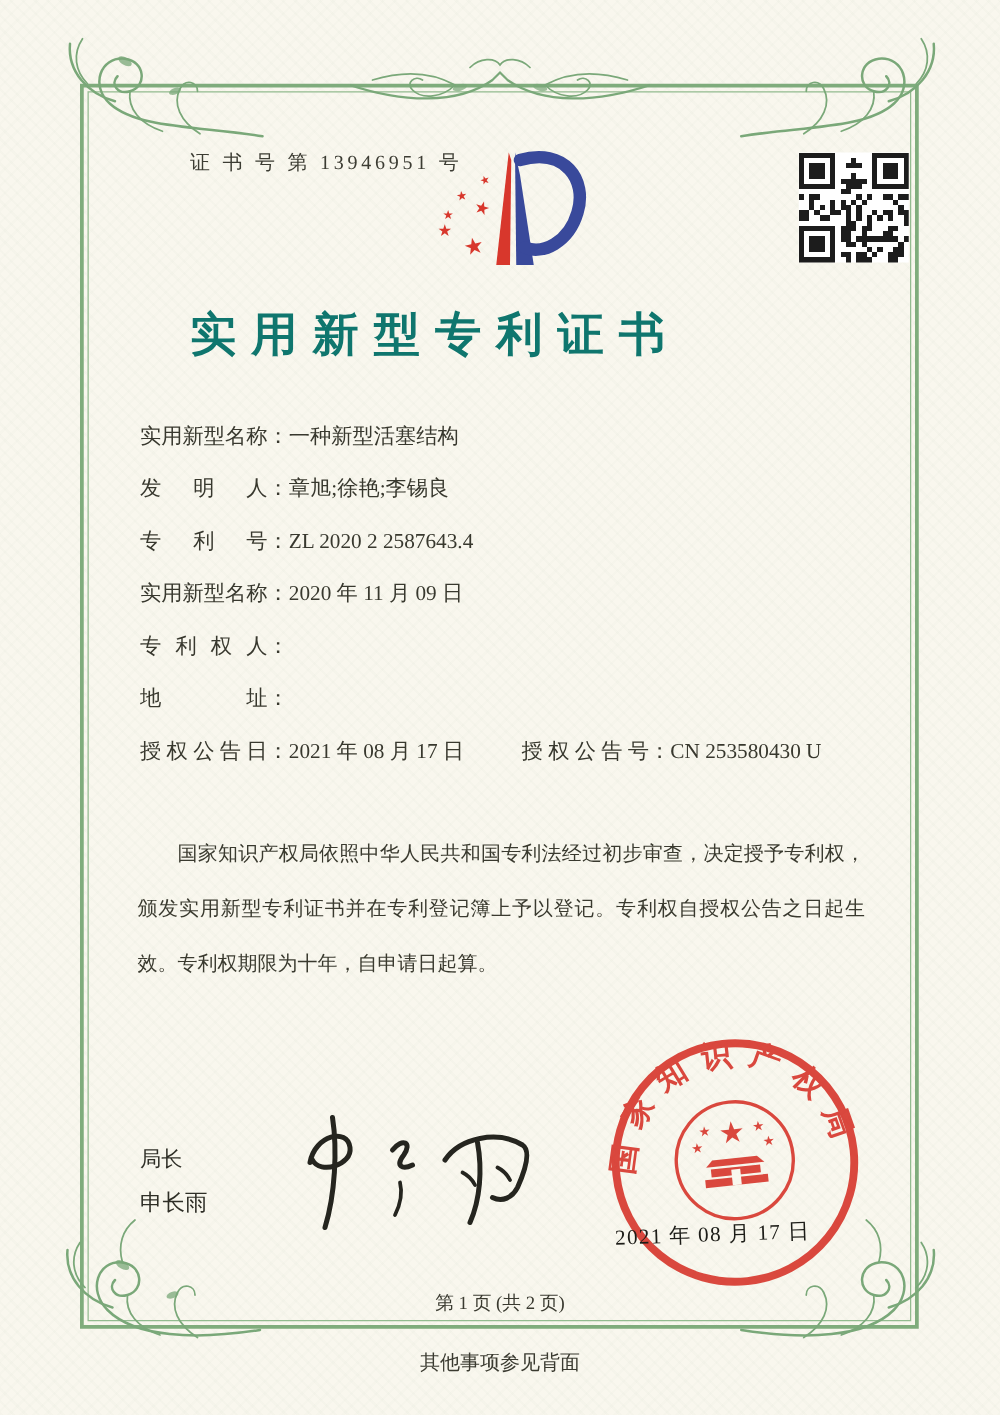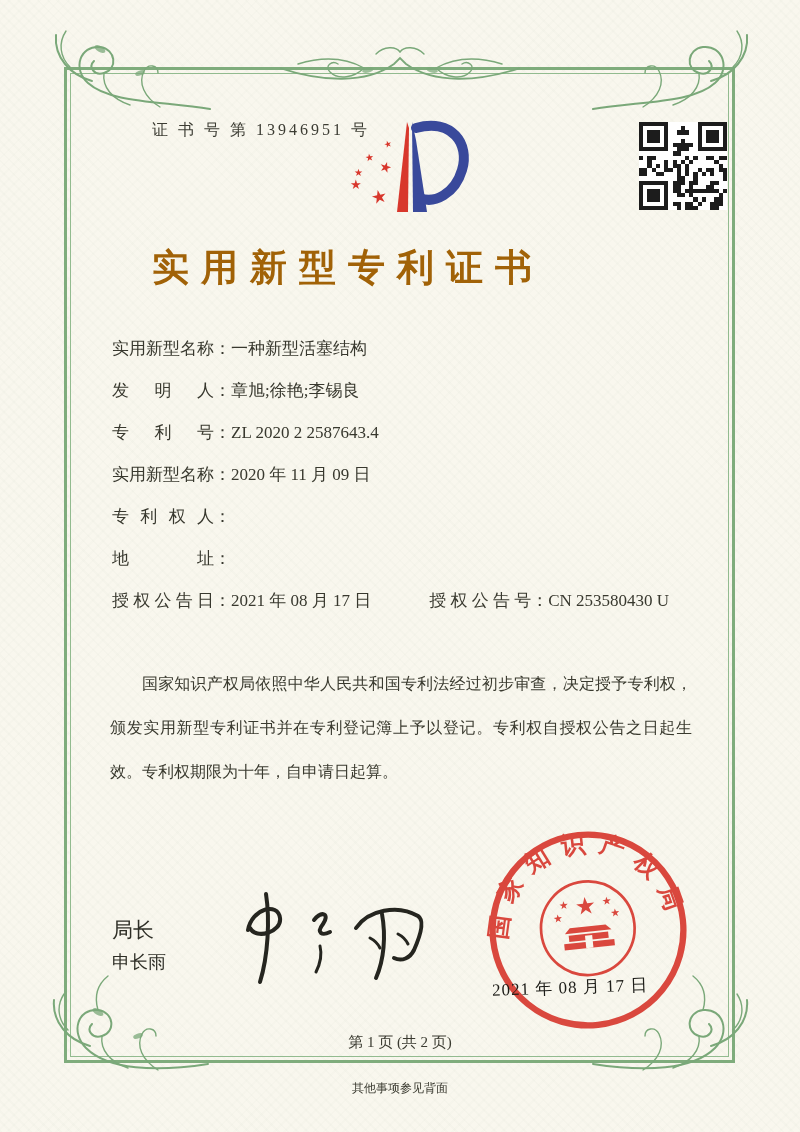--- a/index.html
+++ b/index.html
@@ -21,42 +21,42 @@
   .abs{position:absolute;}
   
   .frame-outer{left:64px;top:67px;width:671px;height:996px;border:3px solid var(--frame_green);}
   .frame-inner{position:absolute;left:3px;top:3px;right:3px;bottom:3px;border:1px solid #92bb8f;}
   
   .cert-no{left:104px;top:120px;font-size:16px;letter-spacing:3px;color:#3c3c33;margin-left:48px;}
   .logo{left:338px;top:112px;width:152px;height:118px;}
   .logo .star{position:absolute;color:var(--logo_red);line-height:1;}
   .qr{left:639px;top:122px;width:88px;height:88px;background:#fff;}
   .title{left:0;top:243px;width:696px;text-align:center;font-size:37px;font-weight:600;
-         letter-spacing:12px;color:#a16207;}
+         letter-spacing:12px;color:#0f766e;}
   
   .fields{left:112px;top:338px;width:580px;font-size:17px;line-height:1.35;}
   .frow{display:flex;margin-bottom:19px;align-items:flex-start;}
   .flabel{display:inline-block;width:102px;text-align:justify;text-align-last:justify;flex:0 0 102px;}
   .fcolon{flex:0 0 16px;}
   .fvalue{max-width:440px;}
   .grant-row{display:flex;}
-  .grant-right{margin-left:58px;display:flex;}
+  .grant-right{margin-left:46px;display:flex;}
   
   .body-text{left:110px;top:662px;width:582px;font-size:16px;line-height:44px;text-align:justify;color:#3a3a2f;}
   .body-text p{text-indent:2em;}
   
-  .sig-title{left:112px;top:916px;font-size:21px;color:#2e2e26;font-family:Liberation Mono, monospace;}
+  .sig-title{left:112px;top:916px;font-size:17px;color:#2e2e26;font-family:Liberation Mono, monospace;}
   .sig-name{left:112px;top:950px;font-size:18px;color:#2e2e26;}
   .sig-svg{left:222px;top:880px;width:210px;height:108px;}
   .seal{left:468px;top:822px;width:240px;height:216px;transform:rotate(-6deg);}
   .seal-date{left:492px;top:976px;font-size:17px;color:#1d1d18;letter-spacing:1px;transform:rotate(-2deg);
              font-family:"Liberation Serif","DejaVu Serif",serif;}
   
   .page-no{left:0;top:1033px;width:800px;text-align:center;font-size:15px;color:#3a3a30;}
-  .back-note{left:0;top:1080px;width:800px;text-align:center;font-size:12px;color:#3a3a30;}
+  .back-note{left:0;top:1080px;width:800px;text-align:center;font-size:16px;color:#3a3a30;}
   .orn{color:var(--ornament_green);}
   svg{display:block;}
 </style>
 </head>
 <body>
 
 <div class="abs frame-outer">
   <div class="frame-inner"></div>
 </div>
 

